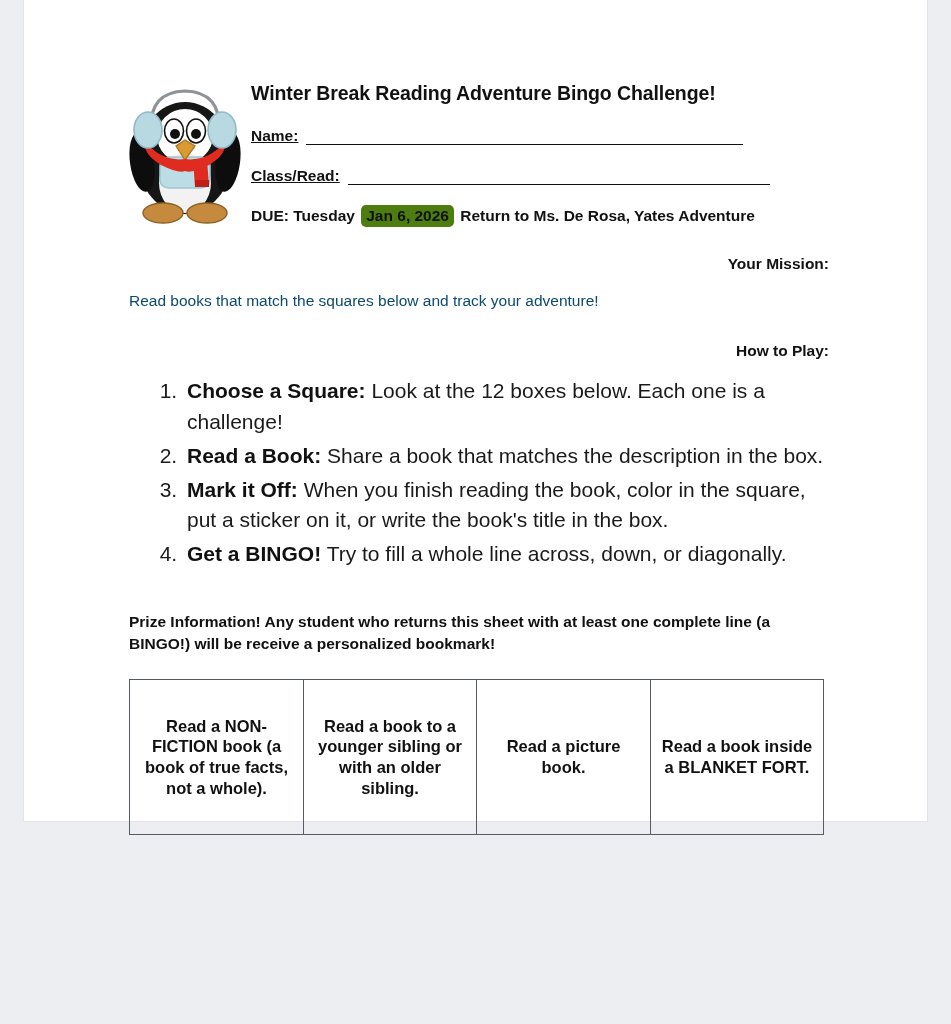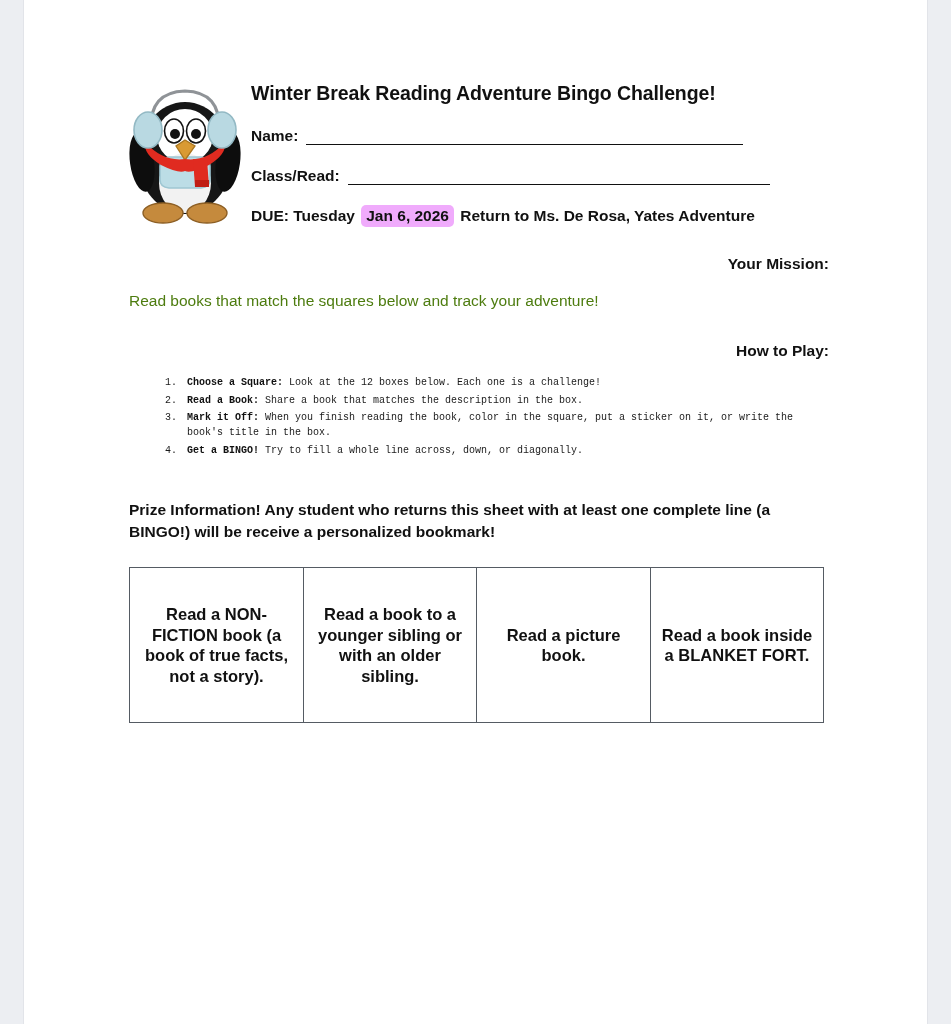--- a/index.html
+++ b/index.html
@@ -16,21 +16,21 @@
     width: 951px;
     height: 1024px;
     background: #eceef2;
     overflow: hidden;
   }
   #page {
     position: absolute;
     left: 24px;
     top: 0;
     width: 903px;
-    height: 1024px;
+    height: 821px;
     background: #ffffff;
     box-shadow: 0 0 0 1px #e2e4e9;
   }
   .content {
     position: absolute;
     left: 105px;
     top: 0;
     width: 700px;
   }
 
@@ -60,63 +60,62 @@
     white-space: nowrap;
   }
   .field-row {
     display: flex;
     align-items: flex-end;
     font-size: 15.5px;
     font-weight: bold;
     color: #111;
     margin-bottom: 22px;
   }
-  .field-label { flex: 0 0 auto; white-space: nowrap; }
+  .field-label { flex: 0 0 auto; white-space: nowrap; text-decoration: underline; }
   .field-line {
     flex: 1 1 auto;
     border-bottom: 1.6px solid #111;
     height: 14px;
     margin-left: 8px;
   }
   .field-line.short { max-width: 437px; }
   .field-line.shorter { max-width: 422px; }
   .due-row {
     font-size: 15.5px;
     font-weight: bold;
     color: #111;
     white-space: nowrap;
     margin-top: 4px;
   }
   .date-chip {
-    background: #f0abfc;
+    background: #4d7c0f;
     border-radius: 5px;
     padding: 2px 5px 3px 5px;
     margin: 0 2px;
   }
 
   
   .section-head {
     font-size: 15.5px;
     font-weight: bold;
     color: #111;
     margin: 30px 0 0 0;
     text-align: right;
   }
   .para {
     font-size: 15.5px;
-    color: #4d7c0f;
+    color: #0c4a6e;
     margin: 18px 0 0 0;
     line-height: 1.35;
   }
   ol.steps {
     margin: 16px 0 0 0;
     padding-left: 54px;
-    font-size: 10px;
+    font-size: 21px;
     color: #1a1a1a;
-    font-family: Liberation Mono, monospace;
   }
   ol.steps li {
     margin-bottom: 3px;
     line-height: 1.47;
     padding-left: 4px;
   }
   ol.steps li b { font-weight: bold; color: #111; }
   .prize {
     font-size: 15.5px;
     font-weight: bold;
@@ -228,21 +227,21 @@
         <li><b>Mark it Off:</b><span> When you finish reading the book, color in the square, put a sticker on it, or write the book's title in the box.</span></li>
         <li><b>Get a BINGO!</b><span> Try to fill a whole line across, down, or diagonally.</span></li>
       </ol>
 
       <p class="prize">Prize Information! Any student who returns this sheet with at least one complete line (a BINGO!) will be receive a personalized bookmark!</p>
 
       <div class="bingo-wrap">
         <table class="bingo">
           <tbody>
             <tr class="r2">
-              <td class="c0">Read a NON-FICTION book (a book of true facts, not a story).</td>
+              <td class="c0">Read a NON-FICTION book (a book of true facts, not a whole).</td>
               <td class="c1">Read a book to a younger sibling or with an older sibling.</td>
               <td class="c2">Read a picture book.</td>
               <td class="c3">Read a book inside a BLANKET FORT.</td>
             </tr>
           </tbody>
         </table>
       </div>
 
     </div>
   </div>

